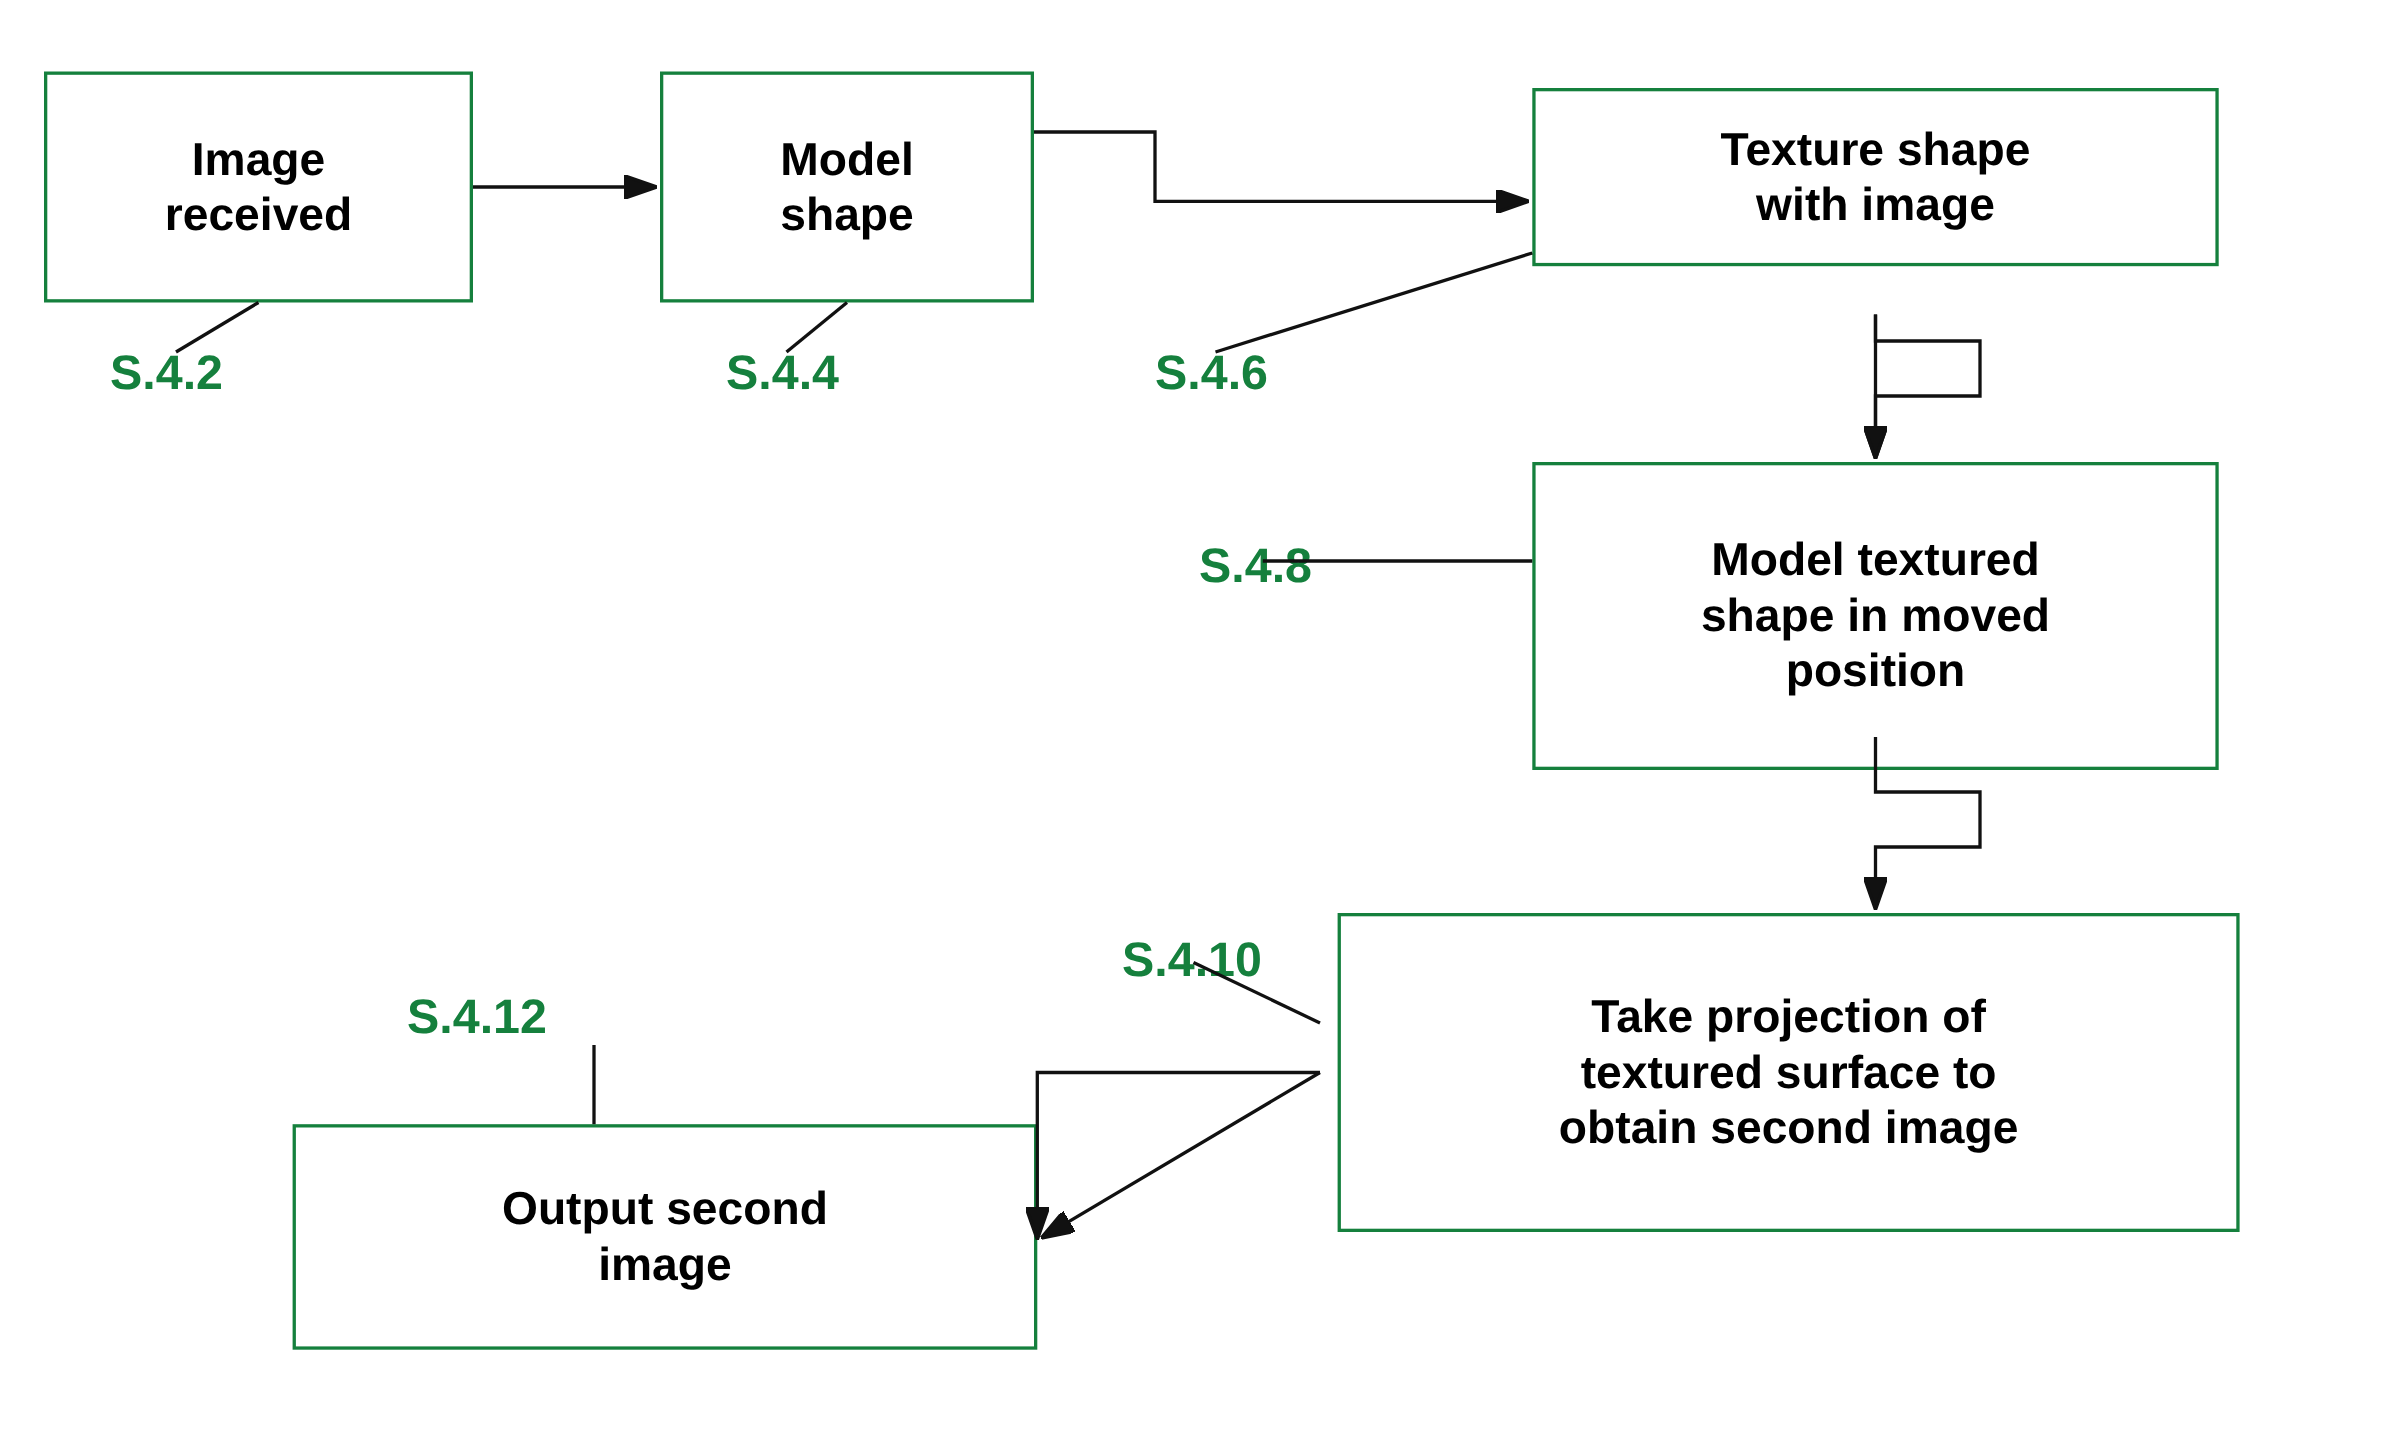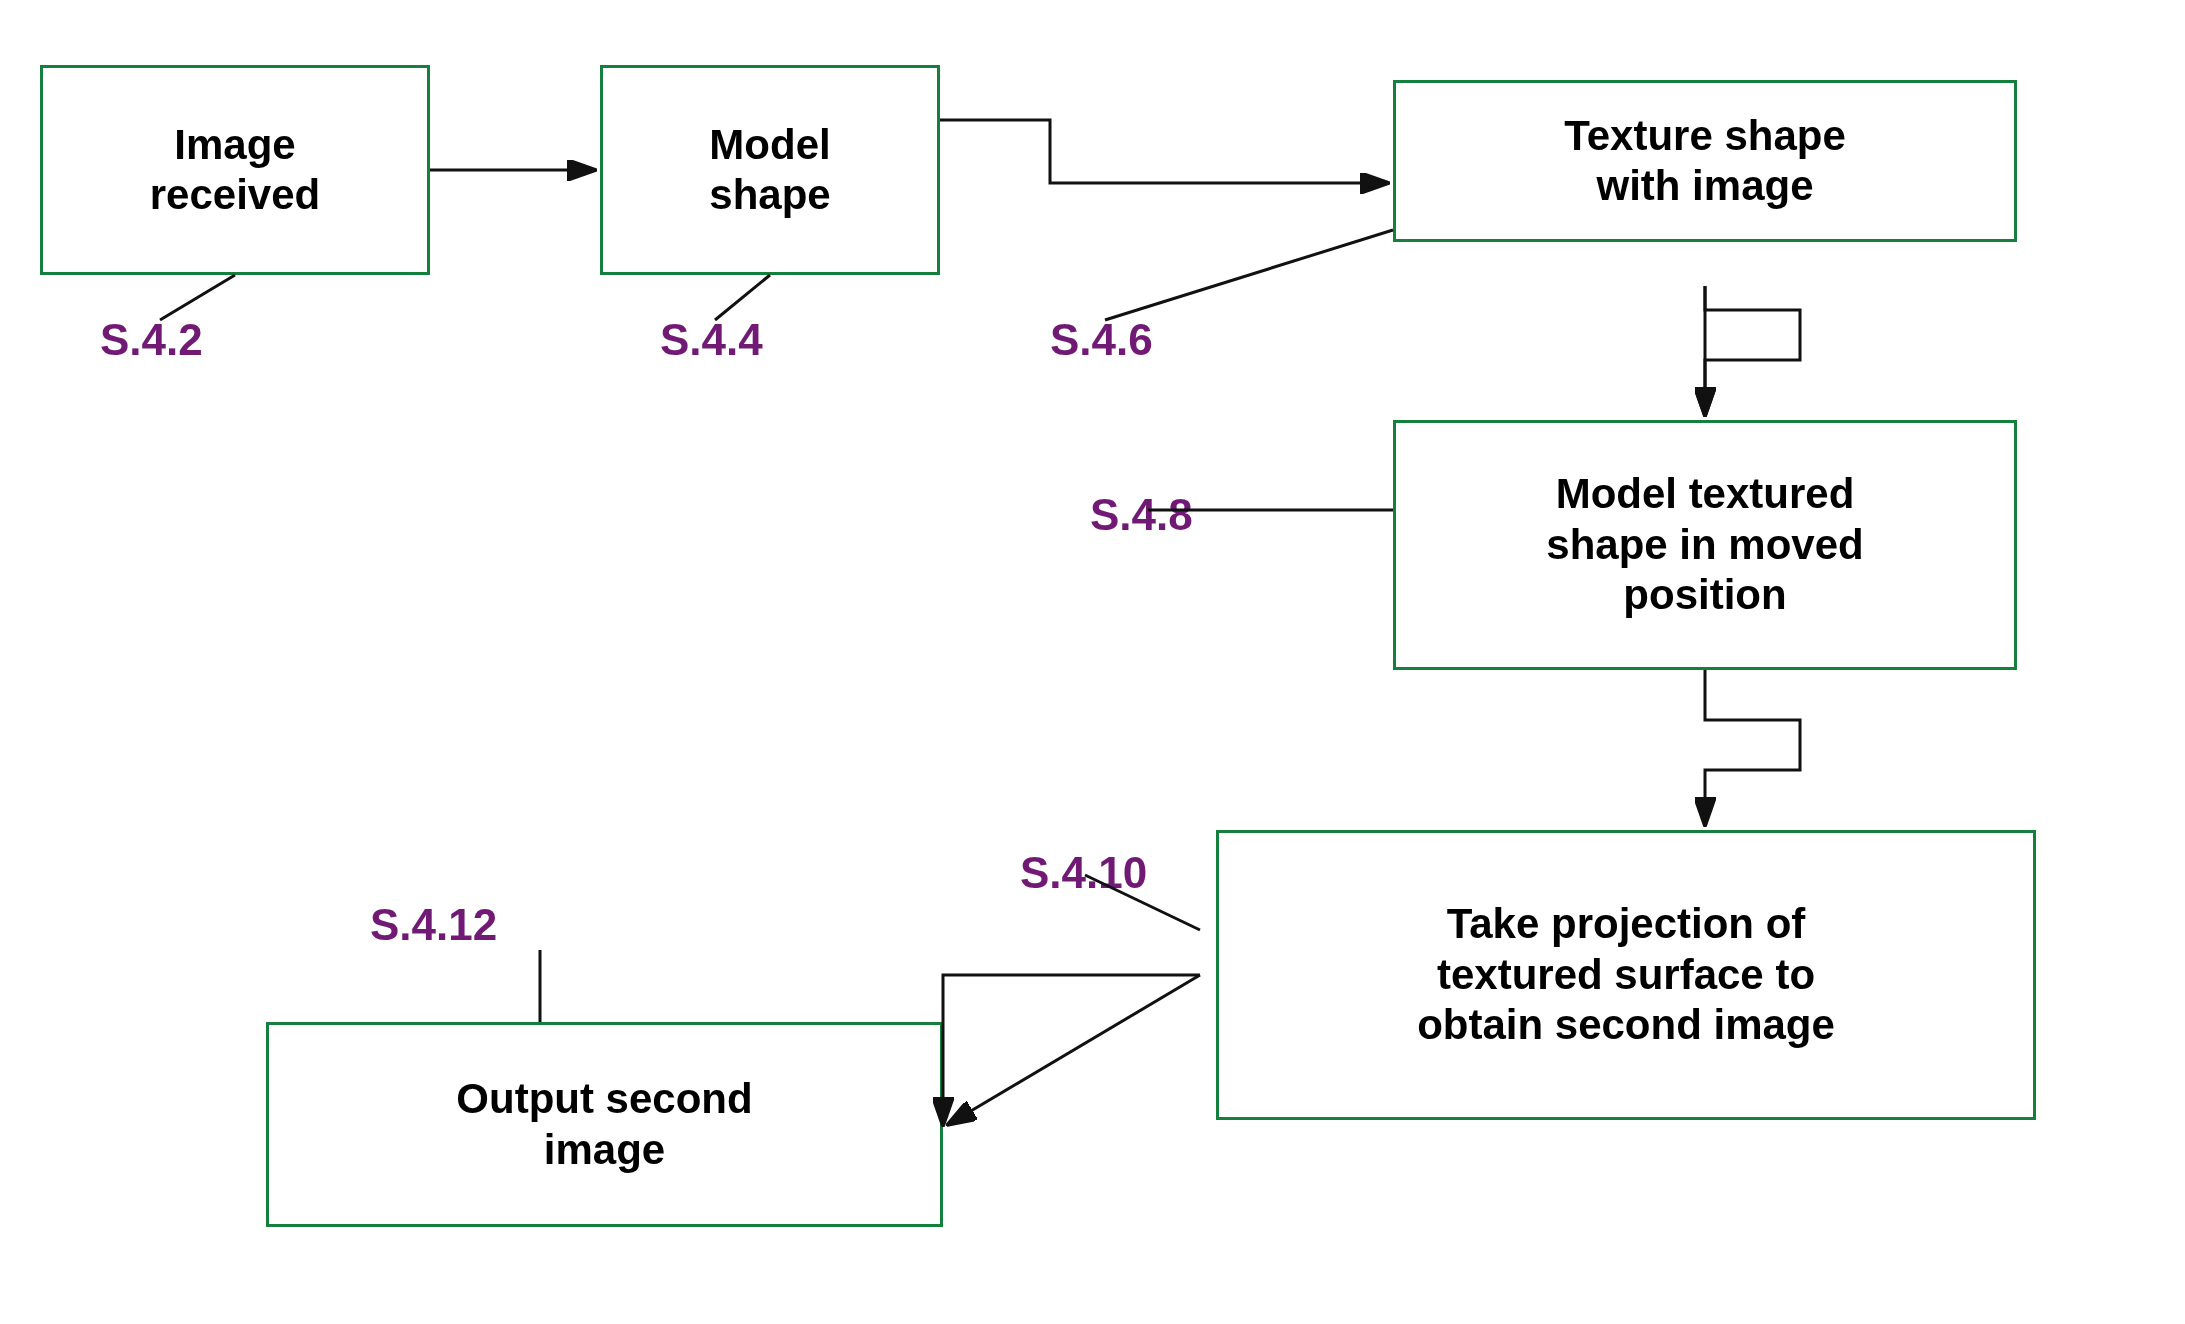--- a/index.html
+++ b/index.html
@@ -30,21 +30,21 @@
       font-size: 42px;
       font-weight: bold;
       line-height: 1.2;
       padding: 10px;
     }
 
     .label {
       position: absolute;
       font-size: 44px;
       font-weight: bold;
-      color: #701a75;
+      color: #15803d;
     }
 
     svg.arrows {
       position: absolute;
       top: 0;
       left: 0;
       width: 2185px;
       height: 1324px;
       pointer-events: none;
     }
@@ -70,21 +70,21 @@
   </div>
 
   <div class="flow-box" style="left:600px; top:65px; width:340px; height:210px;">
     <span>Model<br>shape</span>
   </div>
 
   <div class="flow-box" style="left:1393px; top:80px; width:624px; height:162px;">
     <span>Texture shape<br>with image</span>
   </div>
 
-  <div class="flow-box" style="left:1393px; top:420px; width:624px; height:250px;">
+  <div class="flow-box" style="left:1393px; top:420px; width:624px; height:280px;">
     <span>Model textured<br>shape in moved<br>position</span>
   </div>
 
   <div class="flow-box" style="left:1200px; top:830px; width:820px; height:290px;margin-left:16px;">
     <span>Take projection of<br>textured surface to<br>obtain second image</span>
   </div>
 
   <div class="flow-box" style="left:266px; top:1022px; width:677px; height:205px;justify-content:center;">
     <span>Output second<br>image</span>
   </div>

